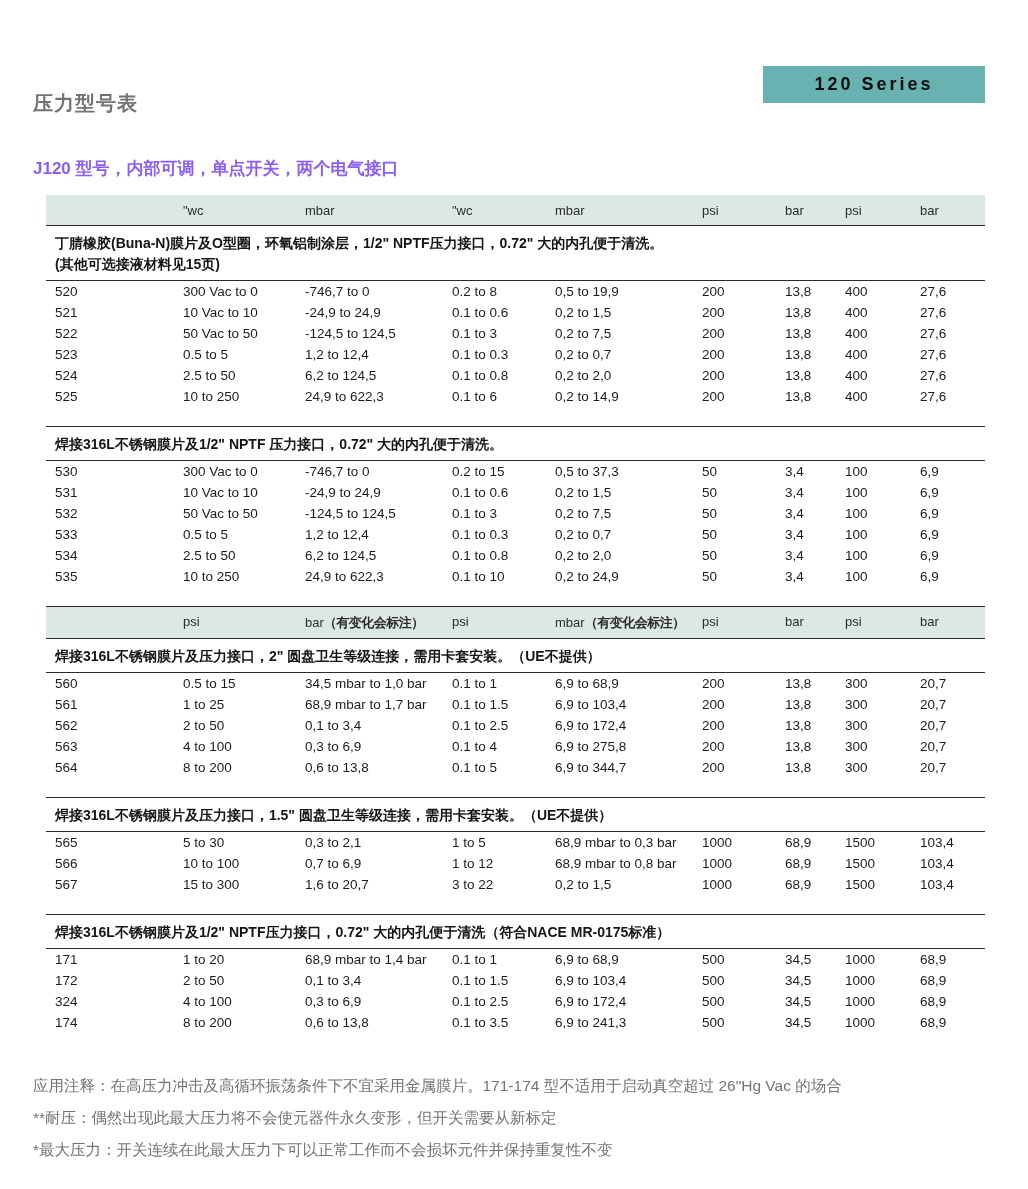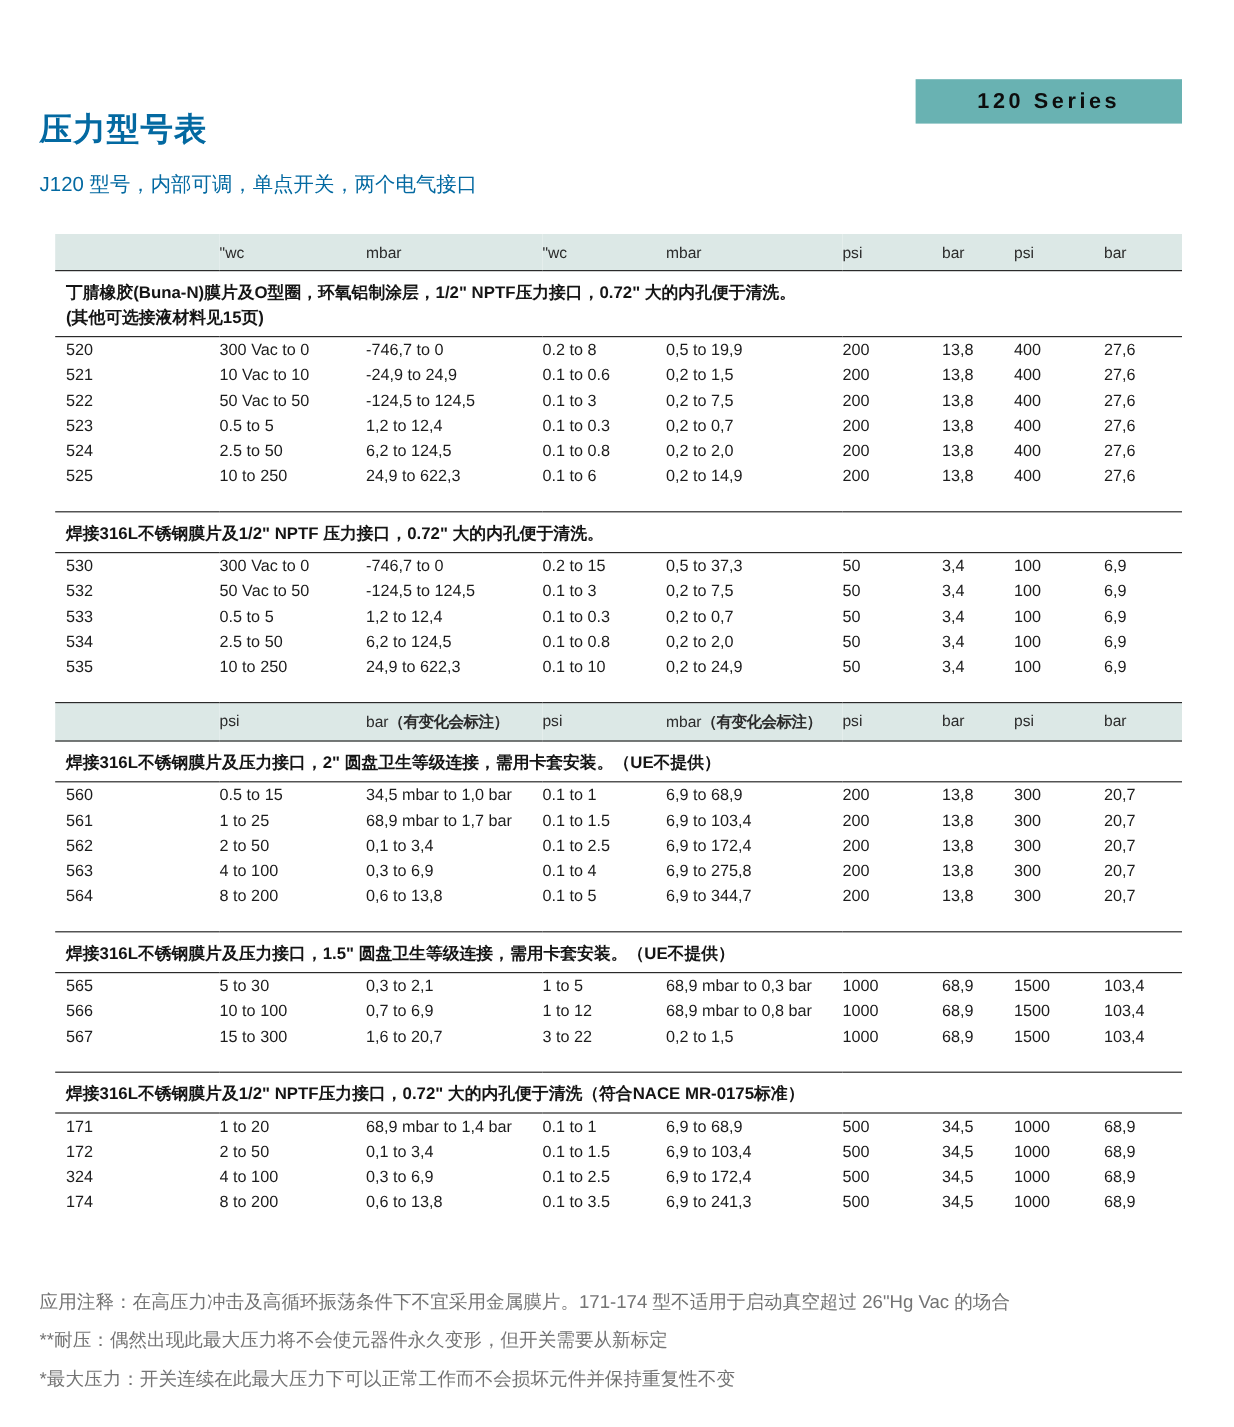--- a/index.html
+++ b/index.html
@@ -10,22 +10,22 @@
   }
   .page { position:absolute; inset:0; background:#ffffff; overflow:hidden; }
 
   .banner {
     position:absolute; top:38px; right:43px; width:222px; height:37px;
     background:var(--banner-bg,#69b2b2);
     display:flex; align-items:center; justify-content:center;margin-top:28px;
   }
   .banner span { font-weight:bold; font-size:18px; letter-spacing:3px; color:#0d0d0d; }
 
-  .title { position:absolute; top:90px; left:33px; font-size:27px; font-weight:bold; letter-spacing:1px; color:#0369a1; }
-  .subtitle { position:absolute; top:142px; left:33px; font-size:17px; font-weight:normal; color:#0369a1; }
+  .title { position:absolute; top:90px; left:33px; font-size:20px; font-weight:bold; letter-spacing:1px; color:#737373; }
+  .subtitle { position:absolute; top:157px; left:33px; font-size:17px; font-weight:bold; color:#8b5cf6; }
 
   .table-wrap { position:absolute; top:195px; left:46px; width:939px; }
   table { border-collapse:collapse; width:939px; table-layout:fixed; }
   th, td { text-align:left; vertical-align:top; }
 
   thead tr.head-main th {
     background:var(--header-bg,#dce8e6);
     font-size:14px; font-weight:bold; color:#222;
     padding:13px 0 2px 0; line-height:20px;
   }
@@ -183,20 +183,31 @@
             <td>300 Vac to 0</td>
             <td>-746,7 to 0</td>
             <td>0.2 to 15</td>
             <td>0,5 to 37,3</td>
             <td>50</td>
             <td>3,4</td>
             <td>100</td>
             <td>6,9</td>
           </tr>
           <tr class="data-row">
+            <td>531</td>
+            <td>10 Vac to 10</td>
+            <td>-24,9 to 24,9</td>
+            <td>0.1 to 0.6</td>
+            <td>0,2 to 1,5</td>
+            <td>50</td>
+            <td>3,4</td>
+            <td>100</td>
+            <td>6,9</td>
+          </tr>
+          <tr class="data-row">
             <td>532</td>
             <td>50 Vac to 50</td>
             <td>-124,5 to 124,5</td>
             <td>0.1 to 3</td>
             <td>0,2 to 7,5</td>
             <td>50</td>
             <td>3,4</td>
             <td>100</td>
             <td>6,9</td>
           </tr>

